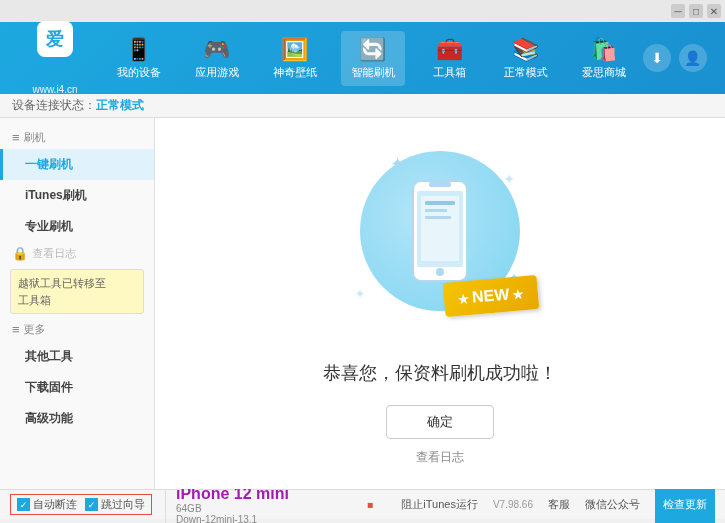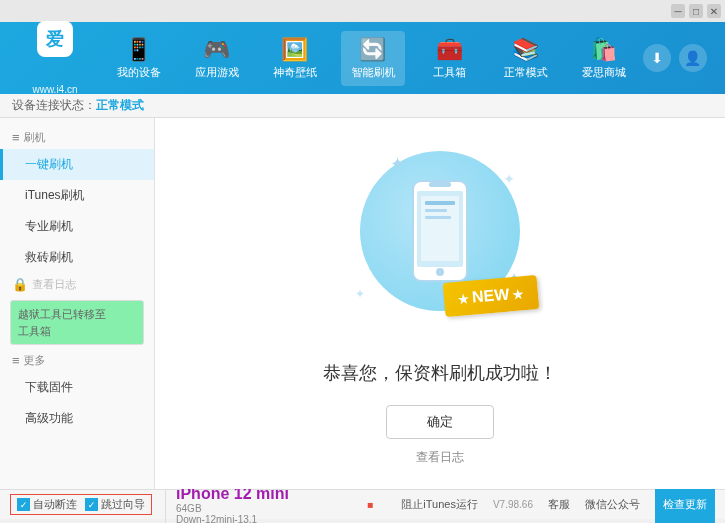--- a/index.html
+++ b/index.html
@@ -98,29 +98,30 @@
       display: flex; align-items: center;
       padding: 4px 12px;
       color: #888; font-size: 11px;
     }
     .sidebar-section-label .icon { margin-right: 4px; font-size: 13px; }
 
     .sidebar-item {
       padding: 7px 4px 7px 22px;
       color: #444; cursor: pointer; font-size: 12px;
       border-left: 3px solid transparent;
+      font-weight: bold;
     }
     .sidebar-item.active {
       background: #e0f3fc;
       border-left: 3px solid #1da8e0;
       color: #1da8e0;
     }
 
     .sidebar-notice {
-      background: #86efac; border: 1px solid #ddd;
+      background: #fef9c3; border: 1px solid #ddd;
       margin: 4px 10px; border-radius: 3px;
       padding: 5px 7px; font-size: 11px; color: #666; line-height: 1.5;
     }
 
     
     .content {
       flex: 1;
       display: flex; flex-direction: column; align-items: center; justify-content: center;
       background: #fff;
       position: relative;
@@ -291,35 +292,35 @@
     </div>
     <div class="sidebar-item active">
       <span>一键刷机</span>
     </div>
     <div class="sidebar-item">
       <span>iTunes刷机</span>
     </div>
     <div class="sidebar-item">
       <span>专业刷机</span>
     </div>
-    <div class="sidebar-item">
-      <span>救砖刷机</span>
-    </div>
 
     <div class="sidebar-section-label">
       <span class="icon">🔒</span>
       <span style="color:#bbb;">查看日志</span>
     </div>
     <div class="sidebar-notice">
       <span>越狱工具已转移至<br>工具箱</span>
     </div>
 
     <div class="sidebar-section-label">
       <span class="icon">≡</span>
       <span>更多</span>
+    </div>
+    <div class="sidebar-item">
+      <span>其他工具</span>
     </div>
     <div class="sidebar-item">
       <span>下载固件</span>
     </div>
     <div class="sidebar-item">
       <span>高级功能</span>
     </div>
   </div>
 
   <div class="content">

